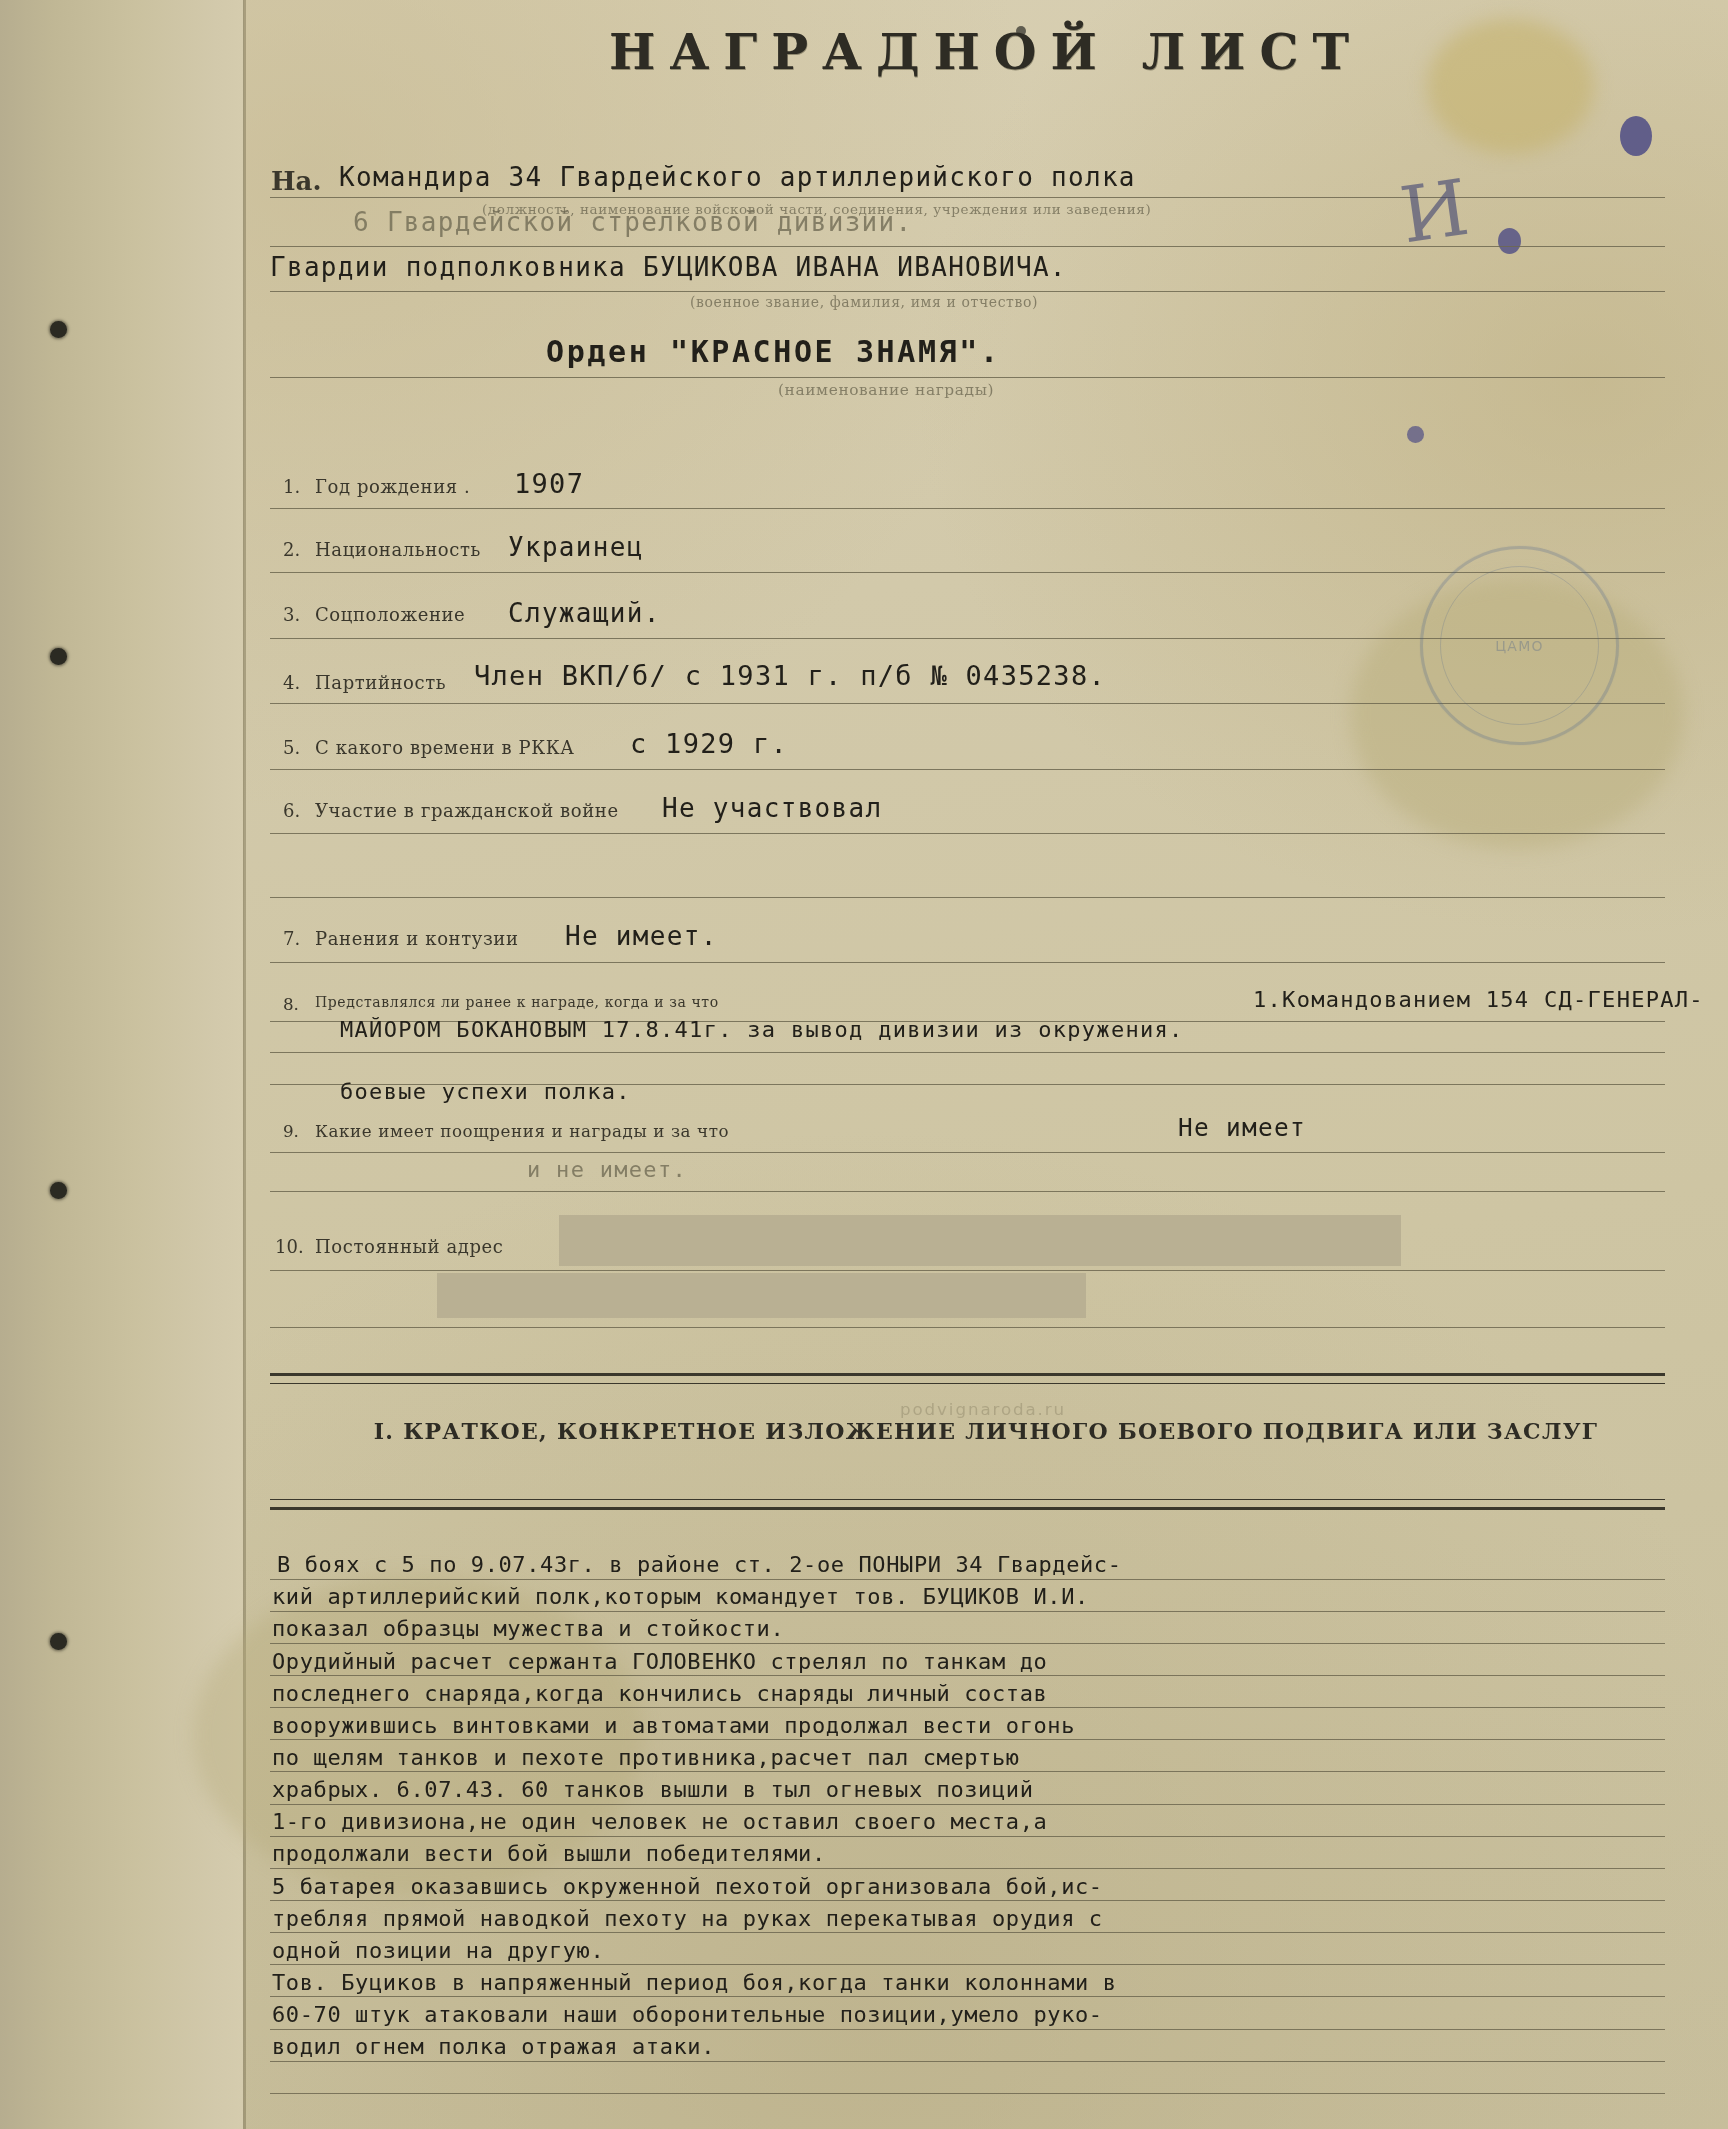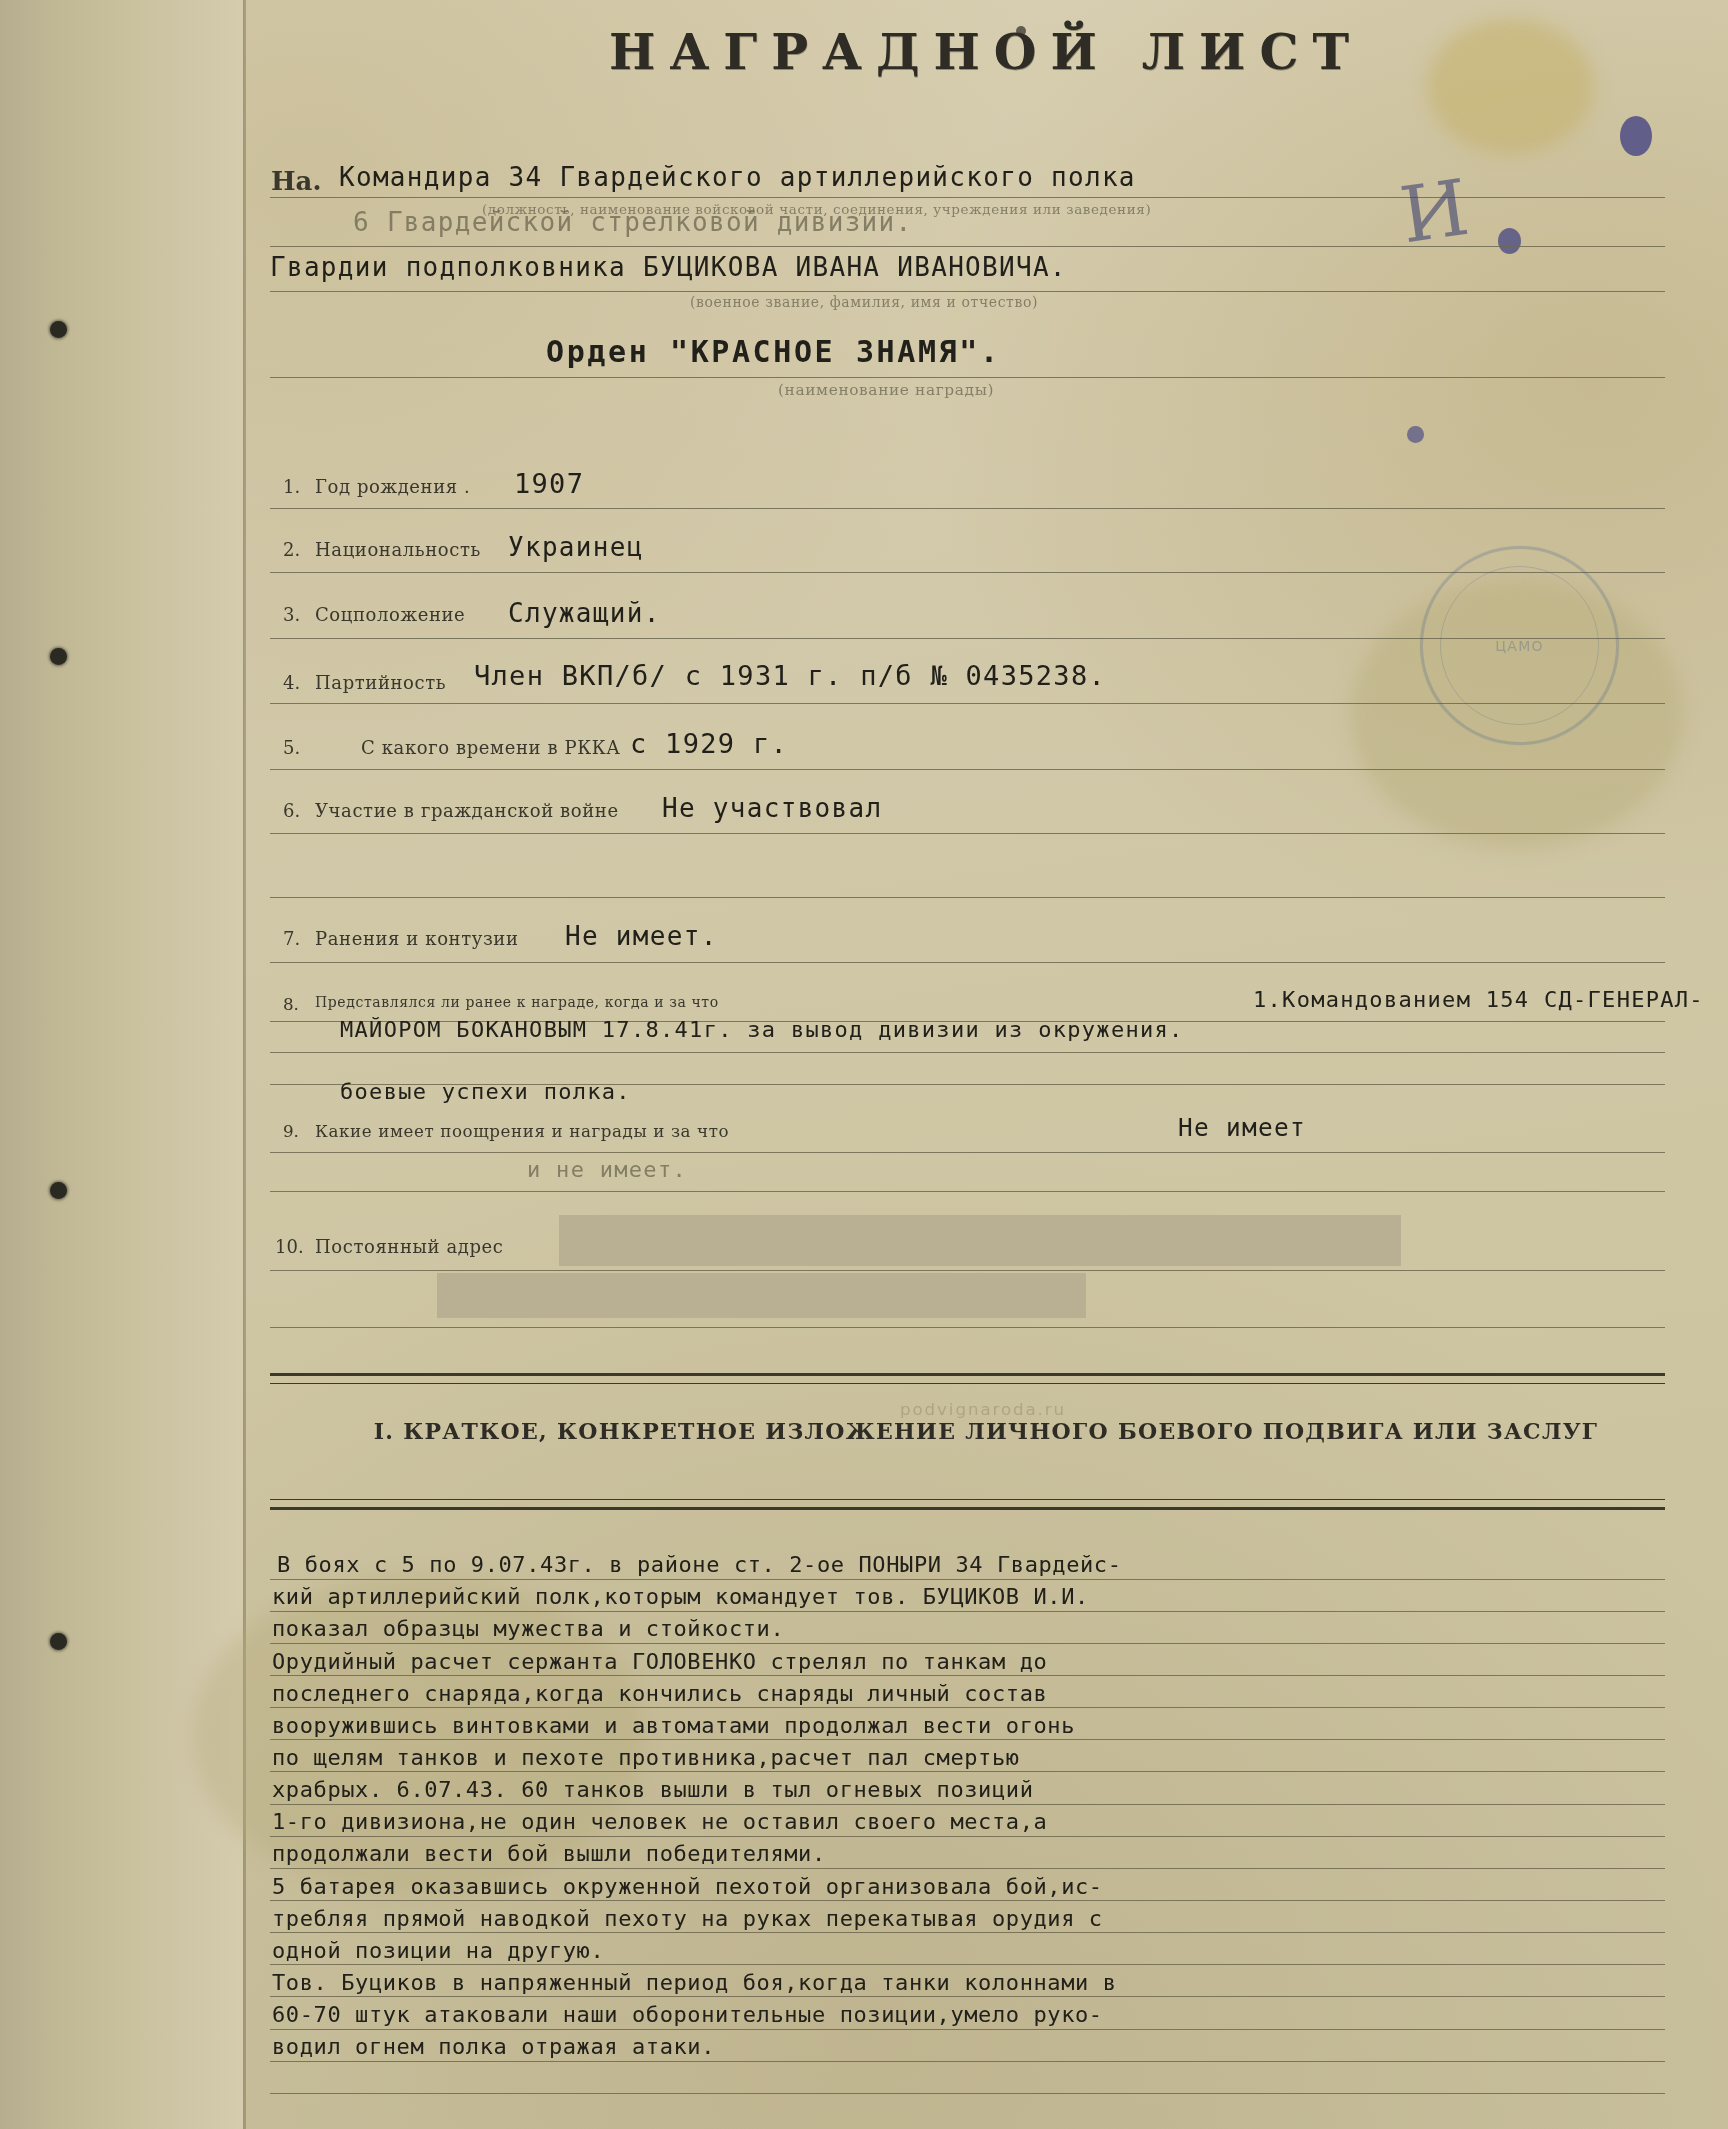--- a/index.html
+++ b/index.html
@@ -216,21 +216,21 @@
     <div class="blk printed" style="left:71px; top:604px; font-size:18px; letter-spacing:0.6px;">Соцположение</div>
     <div class="blk typed" style="left:264px; top:598px; font-size:26px;">Служащий.</div>
     <div class="rule" style="left:26px; top:638px; width:1395px;"></div>
 
     <div class="blk printed" style="left:39px; top:672px; font-size:18px;">4.</div>
     <div class="blk printed" style="left:71px; top:672px; font-size:18px; letter-spacing:0.6px;">Партийность</div>
     <div class="blk typed" style="left:230px; top:660px; font-size:27px;">Член   ВКП/б/  с 1931 г.  п/б № 0435238.</div>
     <div class="rule" style="left:26px; top:703px; width:1395px;"></div>
 
     <div class="blk printed" style="left:39px; top:737px; font-size:18px;">5.</div>
-    <div class="blk printed" style="left:71px; top:737px; font-size:18px; letter-spacing:0.6px;margin-left:46px;">С какого   времени  в РККА</div>
+    <div class="blk printed" style="left:71px; top:737px; font-size:18px; letter-spacing:0.6px;">С какого   времени  в РККА</div>
     <div class="blk typed" style="left:386px; top:728px; font-size:27px;">с 1929 г.</div>
     <div class="rule" style="left:26px; top:769px; width:1395px;"></div>
 
     <div class="blk printed" style="left:39px; top:800px; font-size:18px;">6.</div>
     <div class="blk printed" style="left:71px; top:800px; font-size:18px; letter-spacing:0.6px;">Участие в гражданской войне</div>
     <div class="blk typed" style="left:418px; top:793px; font-size:26px;">Не участвовал</div>
     <div class="rule" style="left:26px; top:833px; width:1395px;"></div>
     <div class="rule" style="left:26px; top:897px; width:1395px;"></div>
 
     <div class="blk printed" style="left:39px; top:928px; font-size:18px;">7.</div>

